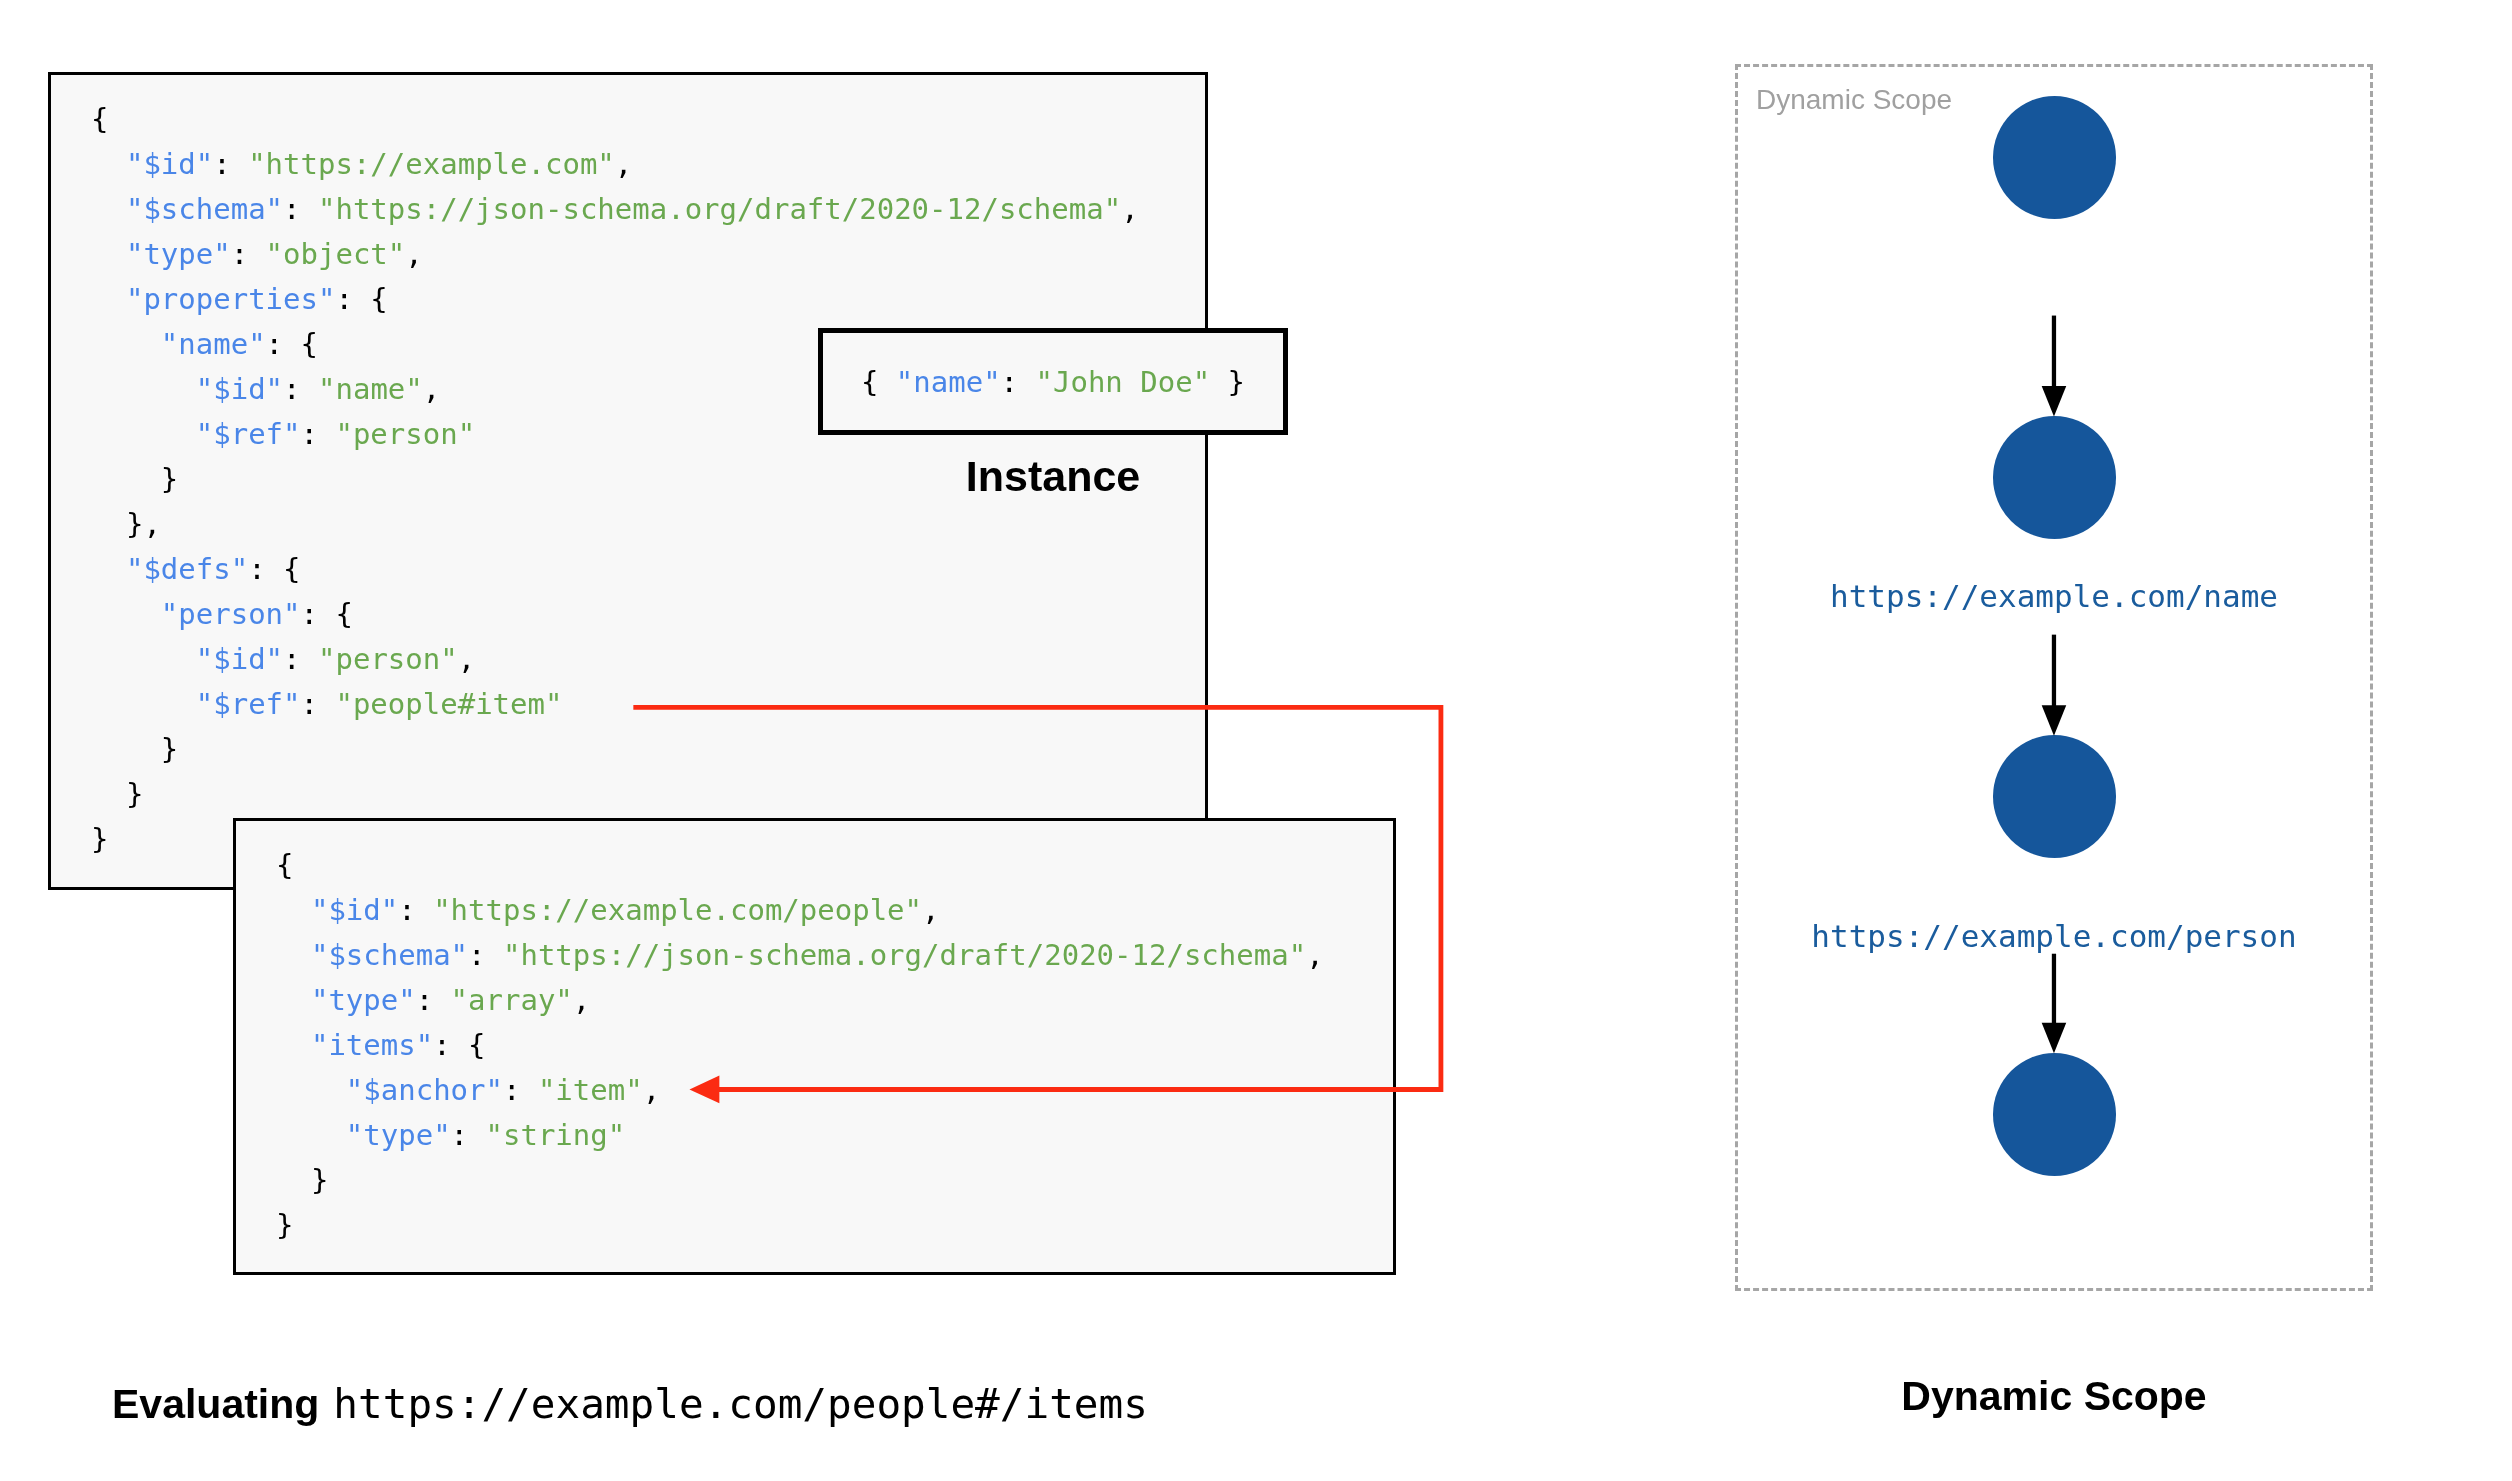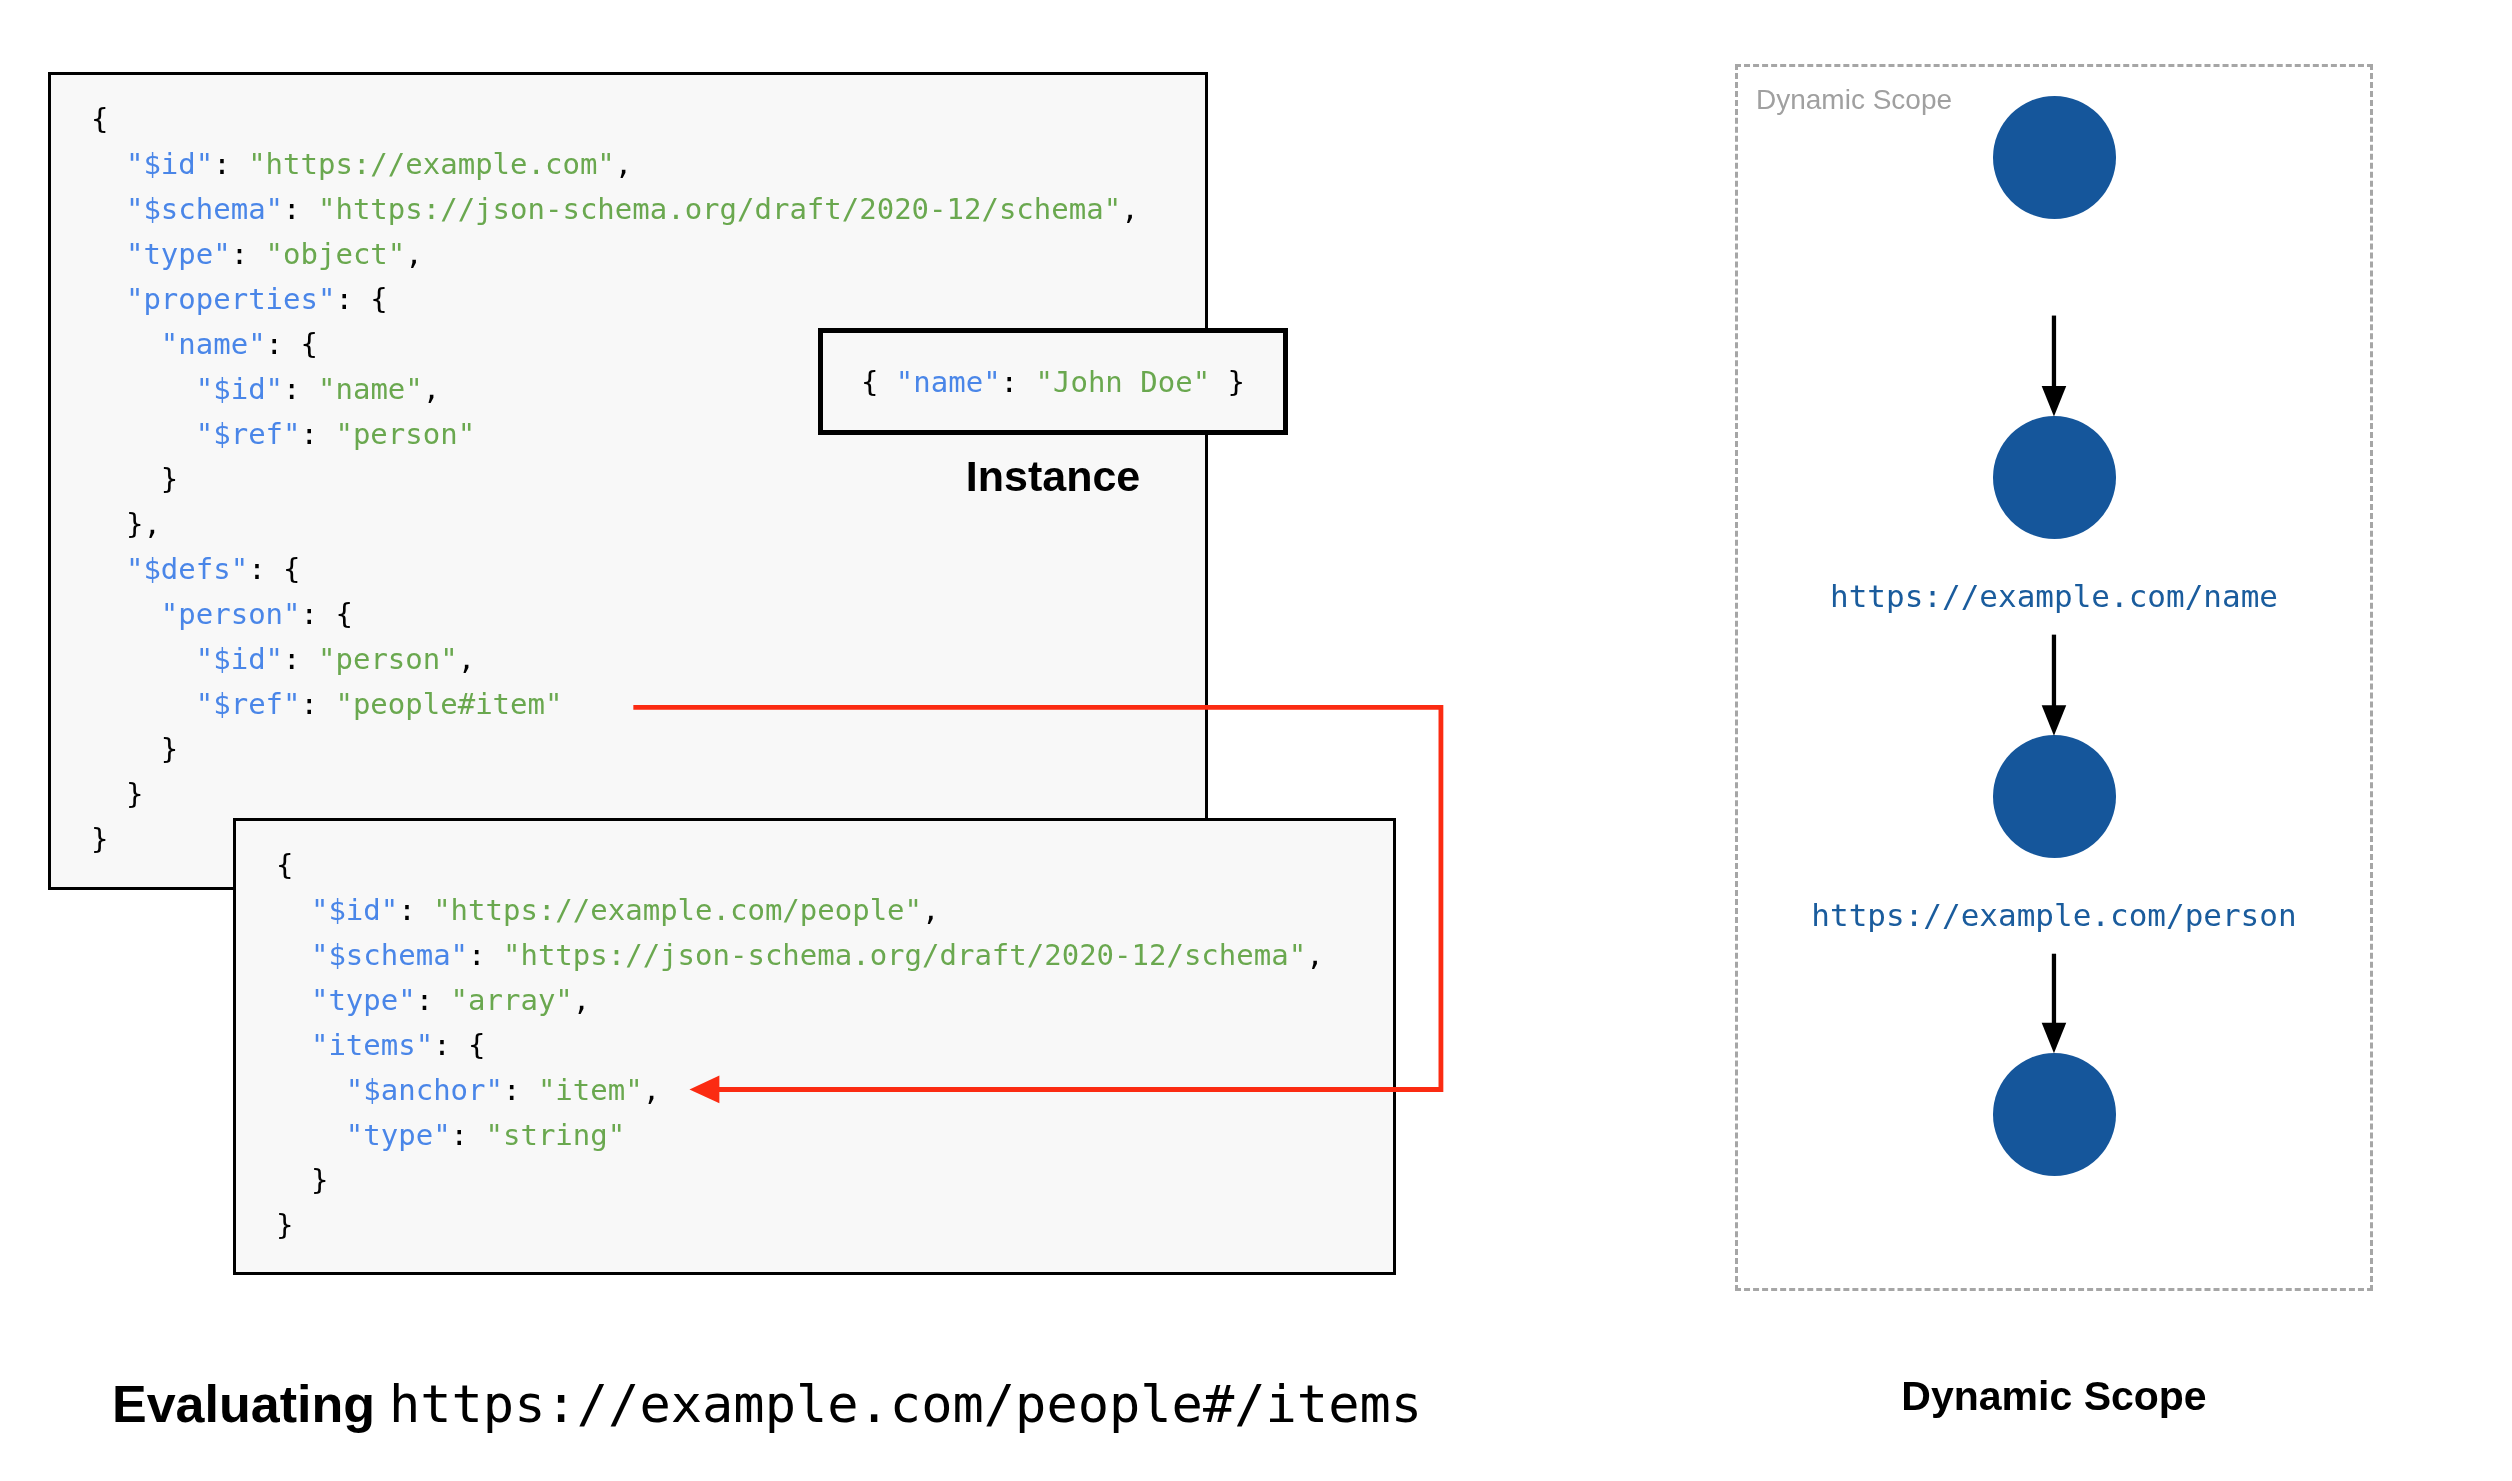--- a/index.html
+++ b/index.html
@@ -65,30 +65,30 @@
   #scope-circle-2{top:416px;}
   #scope-circle-3{top:735px;}
   #scope-circle-4{top:1053px;}
   .scope-node-label{
     position:absolute;left:1735px;width:638px;height:45px;line-height:45px;
     text-align:center;font-family:"DejaVu Sans Mono",monospace;
     font-size:31px;color:var(--scope-label-blue);white-space:pre;
   }
   #scope-label-1{top:255px;}
   #scope-label-2{top:574px;}
-  #scope-label-3{top:893px;}
+  #scope-label-3{top:914px;}
   #scope-label-4{top:1210px;}
   #arrow-overlay{position:absolute;left:0;top:0;width:2512px;height:1482px;pointer-events:none;}
   .black-arrow-line{stroke:var(--text-black);stroke-width:8;fill:none;}
   .black-arrow-head{fill:var(--text-black);stroke:none;}
   .red-arrow-line{stroke:var(--arrow-red);stroke-width:9;fill:none;}
   .red-arrow-head{fill:var(--arrow-red);stroke:none;}
   #evaluating-line{
     position:absolute;left:112px;top:1379px;height:51px;line-height:51px;
-    font-size:52px;color:var(--text-black);white-space:nowrap;text-align:right;
+    font-size:41px;color:var(--text-black);white-space:nowrap;text-align:right;
   }
   #evaluating-prefix{font-weight:bold;font-family:"Liberation Sans",sans-serif;margin-right:14px;}
   #evaluating-uri{font-family:"DejaVu Sans Mono",monospace;font-weight:normal;}
   #scope-caption{
     position:absolute;left:1735px;top:1373px;width:638px;text-align:center;
     font-weight:bold;font-size:41px;color:var(--text-black);
   }
 </style>
 </head>
 <body>

